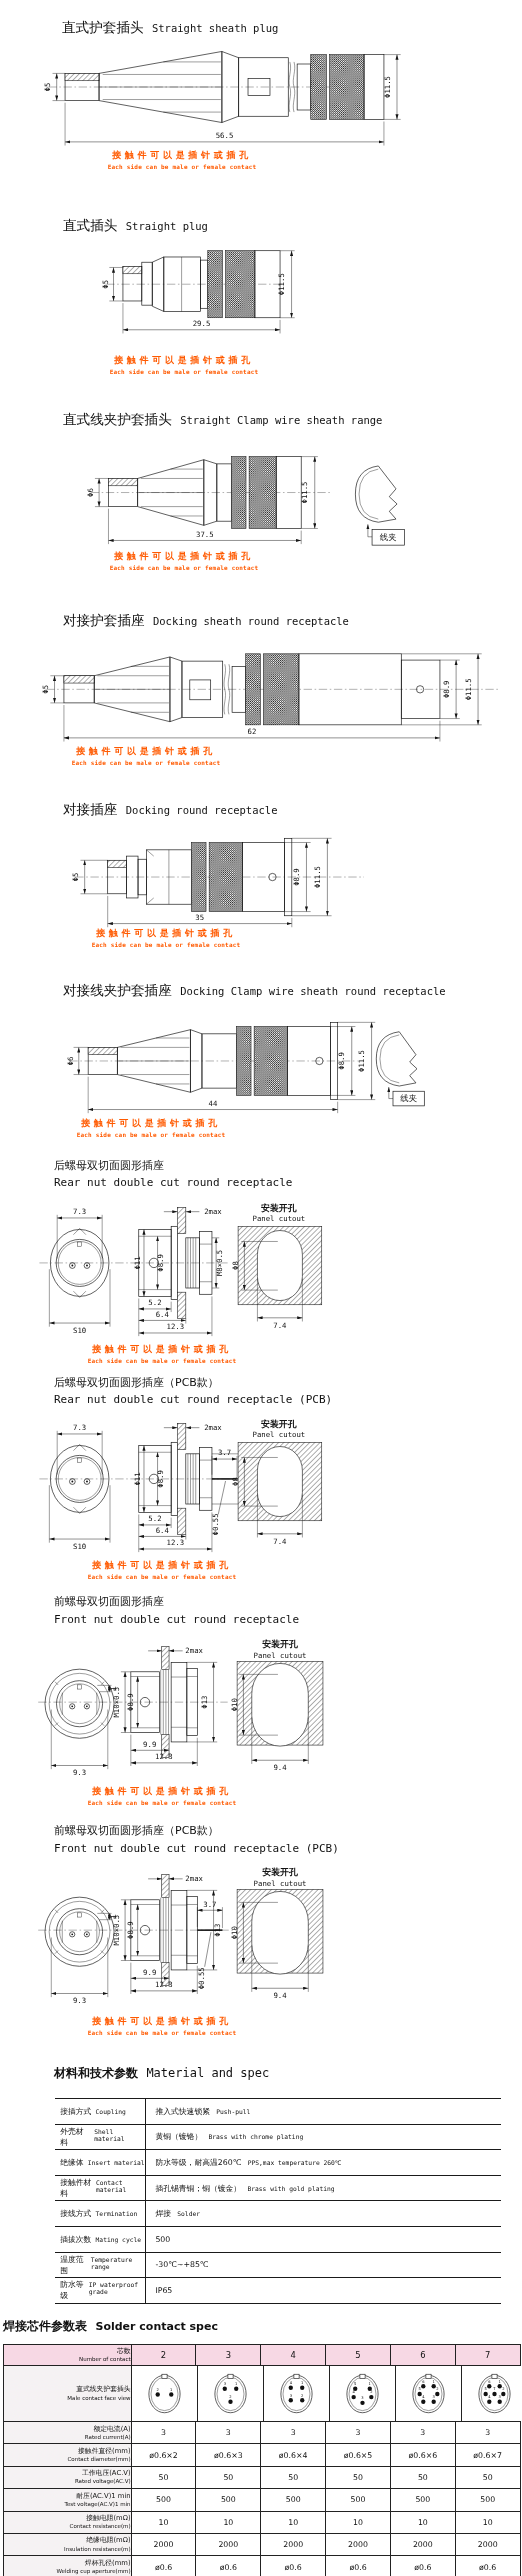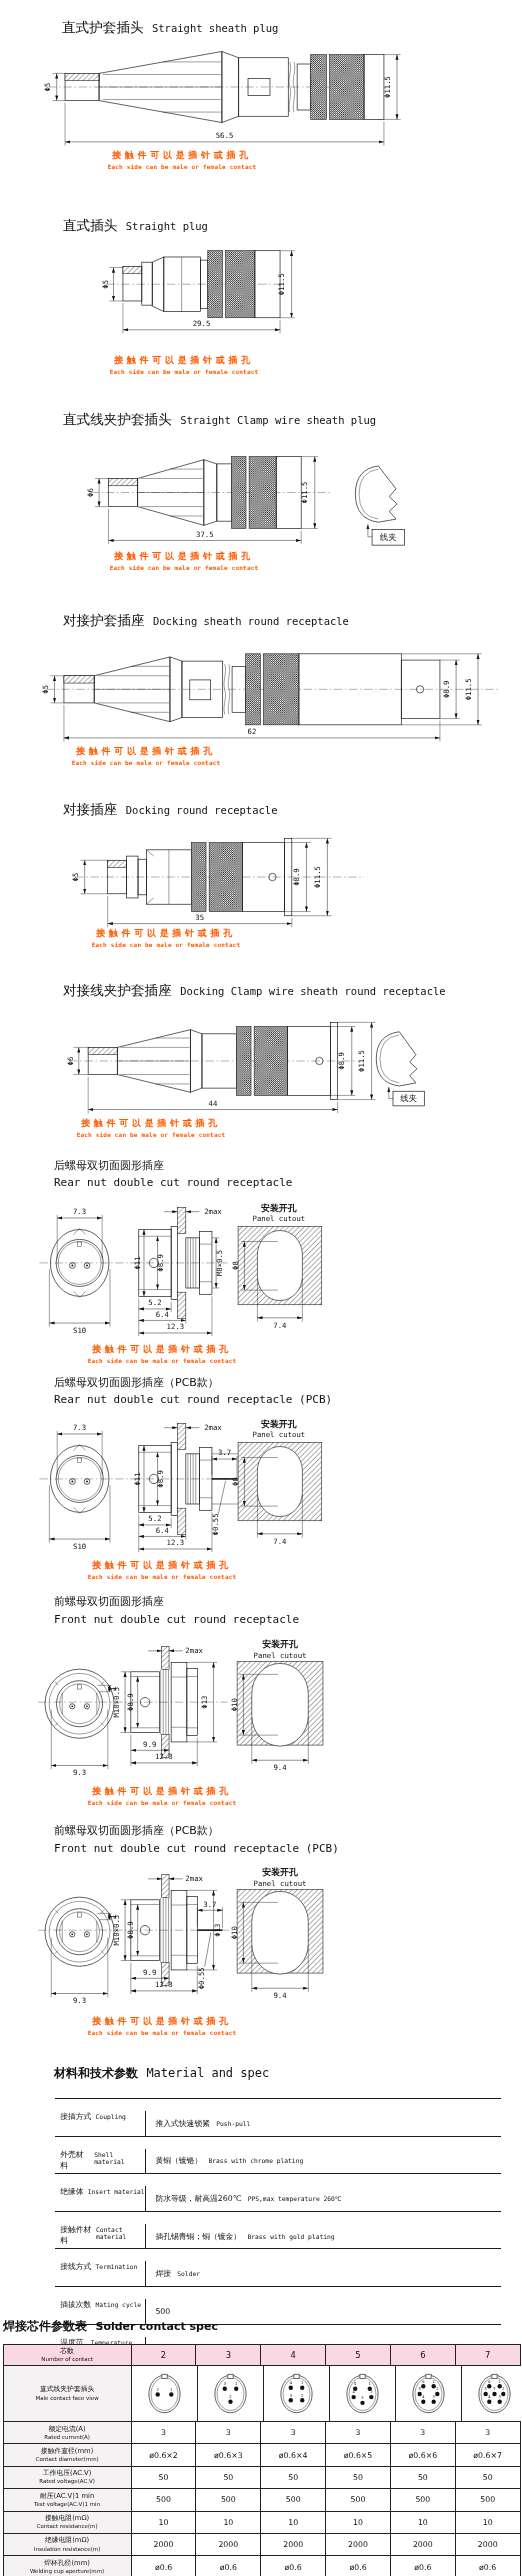--- a/index.html
+++ b/index.html
@@ -27,33 +27,33 @@
   .dim{stroke:#151515;stroke-width:.9;fill:none;}
   .arr2{marker-start:url(#ar);marker-end:url(#ar);}
   .arrE{marker-end:url(#ar);}
   text.dt{font:14px "DejaVu Sans Mono",monospace;fill:#111;text-anchor:middle;}
   text.zhl{font:700 17px "DejaVu Sans",sans-serif;fill:#111;text-anchor:middle;}
   text.enl{font:14px "DejaVu Sans Mono",monospace;fill:#111;text-anchor:middle;}
   text.pn{font:7px "DejaVu Sans",sans-serif;fill:#111;text-anchor:middle;}
   text.cjk{font:16px "DejaVu Sans",sans-serif;fill:#111;text-anchor:middle;}
   
   #mat{position:absolute;left:55px;top:2098px;width:446px;border-top:1px solid #1a1a1a;}
-  .mrow{display:flex;height:24.6px;border-bottom:1px solid #1a1a1a;margin-top:12px;}
+  .mrow{display:flex;height:24.6px;border-bottom:1px solid #1a1a1a;align-items:center;}
   .mlab{width:90px;display:flex;gap:4.2px;align-items:baseline;padding-left:5.2px;box-sizing:border-box;}
   .mval{flex:1;display:flex;gap:6.3px;align-items:baseline;border-left:1px solid #1a1a1a;height:100%;
         padding-left:9.4px;box-sizing:border-box;align-items:center;}
   .mzh{font:7.8px "DejaVu Sans",sans-serif;}
   .men{font:6.3px "DejaVu Sans Mono",monospace;}
   
   #sol{position:absolute;left:2.6px;top:2344px;width:518px;border:0.8px solid #222;box-sizing:border-box;}
   .strow{display:grid;grid-template-columns:127px repeat(6,1fr);border-bottom:1px solid #222;}
   .strow:last-child{border-bottom:none;}
   .stc{border-left:0.8px solid #222;display:flex;flex-direction:column;align-items:center;
        justify-content:center;text-align:center;background:#fff;}
-  .strow .stc:first-child{border-left:none;}
+  .strow .stc:first-child{border-left:none;align-items:flex-end;}
   .sthead .stc{background:#f7d8e4;}
   .stl{background:#f5f2f3 !important;}
   .lzh{font:6.8px "DejaVu Sans",sans-serif;line-height:1.35;}
   .len{font:5.5px "DejaVu Sans",sans-serif;line-height:1.3;}
   .cnt{font:8.4px "DejaVu Sans",sans-serif;}
   .val{font:7.8px "DejaVu Sans",sans-serif;}
   .hrow{height:20px;}
   .frow{height:55px;}
   .drow{height:21.4px;}
 </style>
@@ -149,21 +149,21 @@
   <line class="dim arr2" x1="40" y1="179" x2="340" y2="179"></line>
   <text class="dt" x="190" y="172">29.5</text>
 </svg>
 <div class="note" style="left:74px;top:353px">
   <div class="nz">接触件可以是插针或插孔</div>
   <div class="ne">Each side can be male or female contact</div>
 </div>
 
 <div class="sec-title" style="left:63px;top:411px">
   <span class="tz">直式线夹护套插头</span>
-  <span class="te">Straight Clamp wire sheath plug</span>
+  <span class="te">Straight Clamp wire sheath range</span>
 </div>
 <svg class="abs" style="left:86px;top:442px" width="345" height="112" viewBox="0 0 660 215">
   <line class="cl" x1="8" y1="97" x2="470" y2="97"></line>
   <line class="t" x1="42" y1="70" x2="16" y2="70"></line>
       <line class="t" x1="42" y1="124" x2="16" y2="124"></line>
   <line class="dim arr2" x1="24" y1="70" x2="24" y2="124"></line>
   <text class="dt" x="12" y="97" transform="rotate(-90 12 97)">Φ6</text>
   <rect class="o" x="42" y="70" width="56" height="54"></rect>
       <rect class="hat" x="42" y="70" width="56" height="14"></rect>
   <polygon class="o" points="98,70 225,34 225,160 98,124"></polygon>

